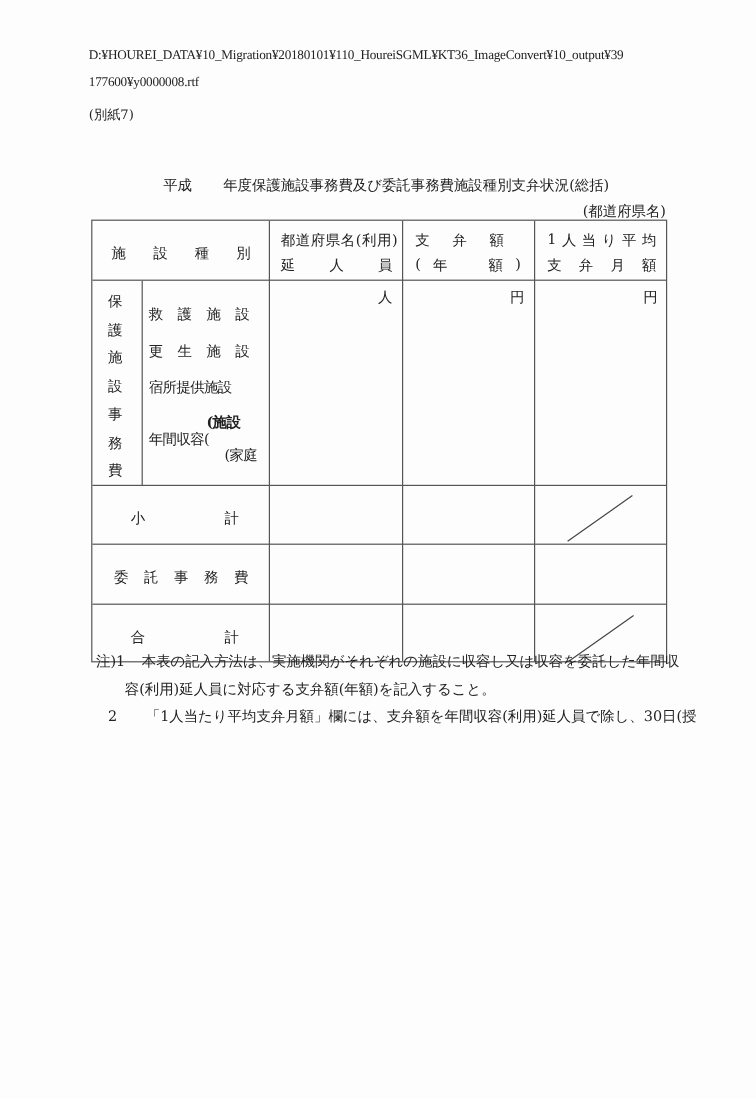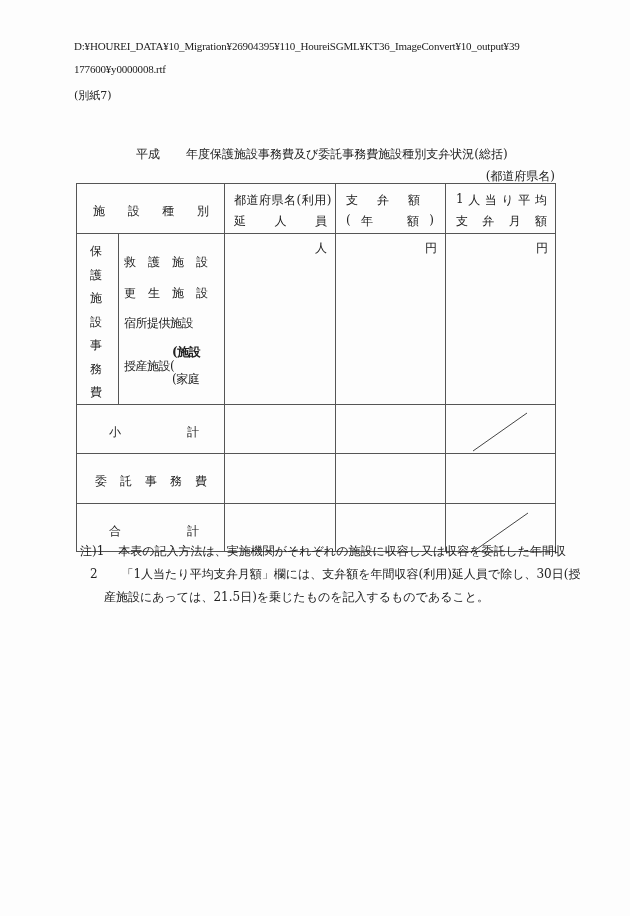--- a/index.html
+++ b/index.html
@@ -21,21 +21,21 @@
   .spread { display:flex; justify-content:space-between; }
   .unit { font-size:12px; }
   svg.diag { position:absolute; left:0; top:0; overflow:visible; }
 
   .notes { position:absolute; left:80px; top:540px; font-size:12px; line-height:23px; }
   .notes .row { position:relative; white-space:nowrap; }
 </style>
 </head>
 <body>
 
-<div class="abs path" style="top:36px;">D:¥HOUREI_DATA¥10_Migration¥26904395¥110_HoureiSGML¥KT36_ImageConvert¥10_output¥39</div>
+<div class="abs path" style="top:36px;">D:¥HOUREI_DATA¥10_Migration¥20180101¥110_HoureiSGML¥KT36_ImageConvert¥10_output¥39</div>
 <div class="abs path" style="top:59px;">177600¥y0000008.rtf</div>
 <div class="abs ref">(別紙7)</div>
 
 <div class="abs title">
   <span>平成</span><span class="gap"></span><span>年度保護施設事務費及び委託事務費施設種別支弁状況(総括)</span>
 </div>
 <div class="abs pref">(都道府県名)</div>
 
 <div class="tbl">
 
@@ -106,23 +106,23 @@
     <span>施</span>
     <span>設</span>
   </div>
   <div class="cell-text spread" style="left:47px; top:101px; width:84px;">
     <span>更</span>
     <span>生</span>
     <span>施</span>
     <span>設</span>
   </div>
   <div class="cell-text" style="left:47px; top:131px; letter-spacing:-0.5px;">宿所提供施設</div>
-  <div class="cell-text" style="left:47px; top:174px; letter-spacing:-0.5px;">授産施設(</div>
+  <div class="cell-text" style="left:47px; top:174px; letter-spacing:-0.5px;">年間収容(</div>
   <div class="cell-text" style="left:95px; top:160px; letter-spacing:-0.5px;font-weight:bold;">(施設</div>
-  <div class="cell-text" style="left:95px; top:187px; letter-spacing:-0.5px;">(家庭</div>
+  <div class="cell-text" style="left:110px; top:187px; letter-spacing:-0.5px;">(家庭</div>
 
   <div class="cell-text unit" style="left:238px; top:56px;">人</div>
   <div class="cell-text unit" style="left:348px; top:56px;">円</div>
   <div class="cell-text unit" style="left:459px; top:56px;">円</div>
 
   <div class="cell-text spread" style="left:32px; top:240px; width:90px;">
     <span>小</span>
     <span>計</span>
   </div>
   <div class="cell-text spread" style="left:18px; top:289px; width:112px;">
@@ -141,18 +141,18 @@
     <line x1="396" y1="267" x2="450" y2="229" stroke="#444" stroke-width="1"></line>
     <line x1="397" y1="367" x2="451" y2="329" stroke="#444" stroke-width="1"></line>
   </svg>
 </div>
 
 <div class="notes">
   <div class="row">
     <span>注)1</span>
     <span style="margin-left:10px;">本表の記入方法は、実施機関がそれぞれの施設に収容し又は収容を委託した年間収</span>
   </div>
+  <div class="row" style="padding-left:24px;">容(利用)延人員に対応する支弁額(年額)を記入すること。</div>
   <div class="row" style="padding-left:10px;">
     <span>2</span>
     <span style="margin-left:20px;">「1人当たり平均支弁月額」欄には、支弁額を年間収容(利用)延人員で除し、30日(授</span>
   </div>
-  <div class="row" style="padding-left:24px;">産施設にあっては、21.5日)を乗じたものを記入するものであること。</div>
 </div>
 
 </body></html>

